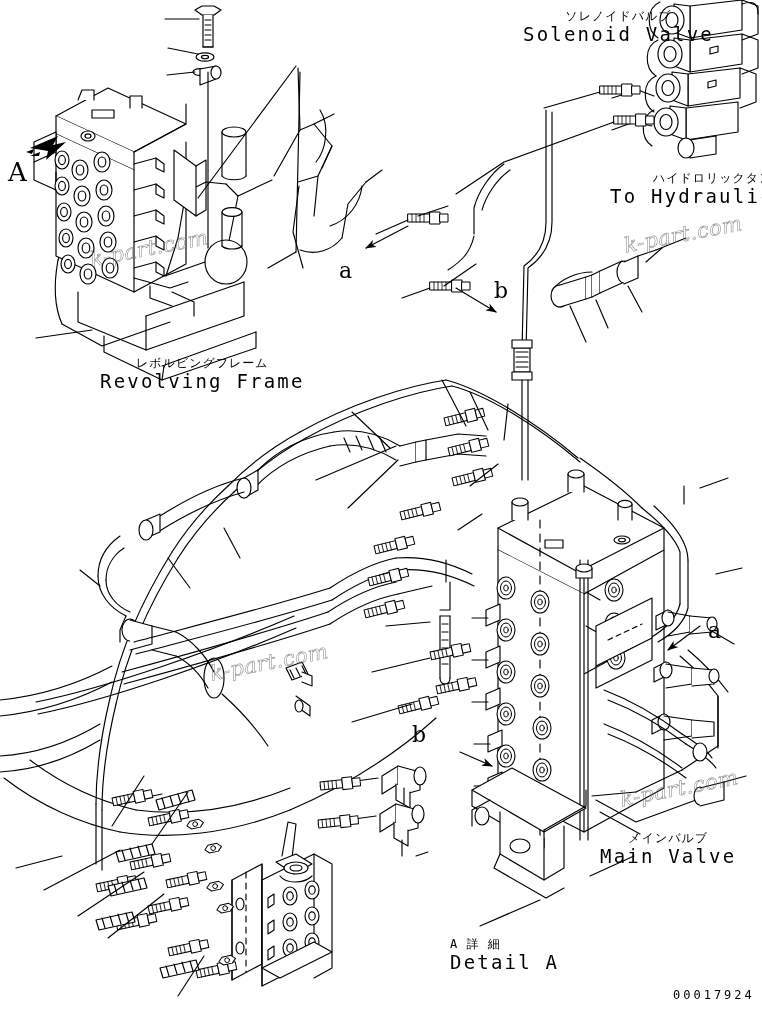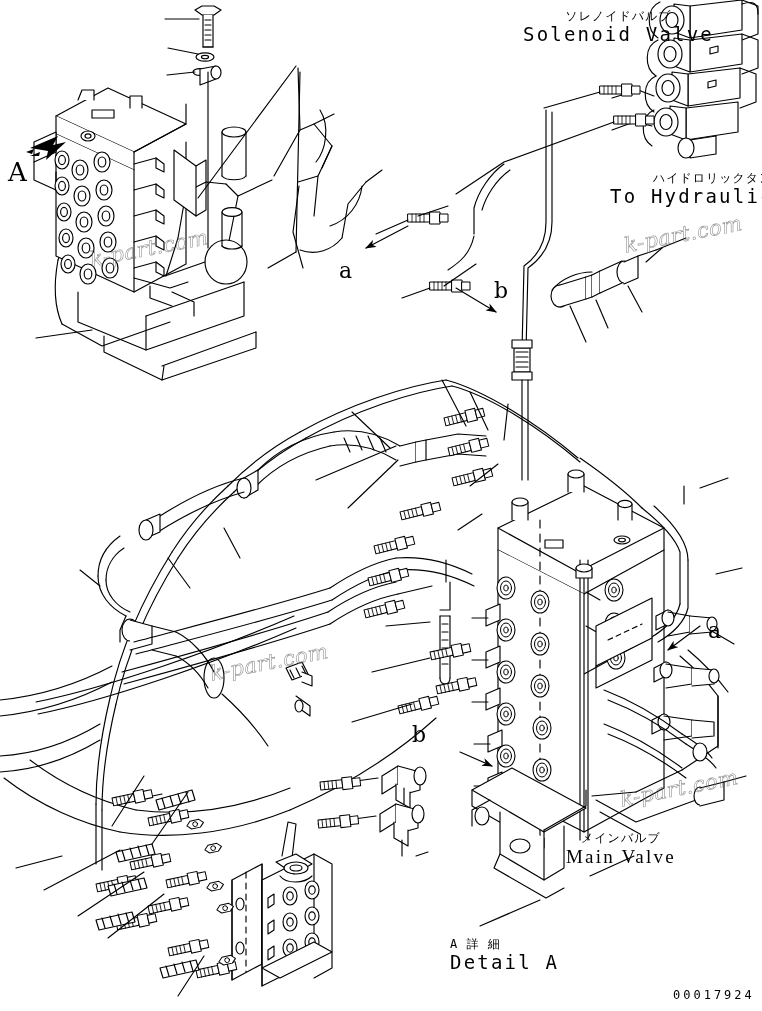--- a/index.html
+++ b/index.html
@@ -729,22 +729,26 @@
   <div class="lbl center" style="left:523px; top:10px;">
     <span class="jp">ソレノイドバルブ</span>
     <span class="en">Solenoid Valve</span>
   </div>
 
   <div class="lbl center" style="left:610px; top:172px;">
     <span class="jp">ハイドロリックタンクへ</span>
     <span class="en">To Hydraulic Tank</span>
   </div>
 
-
-  <div class="lbl center" style="left:566px; top:832px;font-family:Liberation Serif, serif;">
+  <div class="lbl center" style="left:100px; top:357px;">
+    <span class="jp">レボルビングフレーム</span>
+    <span class="en">Revolving Frame</span>
+  </div>
+
+  <div class="lbl center" style="left:600px; top:832px;">
     <span class="jp">メインバルブ</span>
     <span class="en">Main Valve</span>
   </div>
 
 
   <div class="lbl" style="left:450px; top:938px;">
     <span class="jp">A 詳 細</span>
     <span class="en">Detail A</span>
   </div>
 

